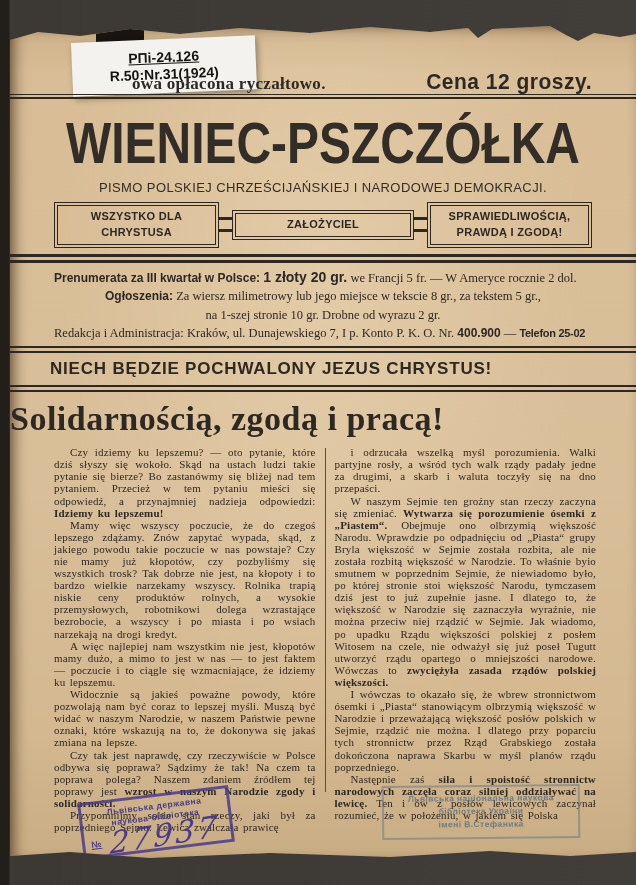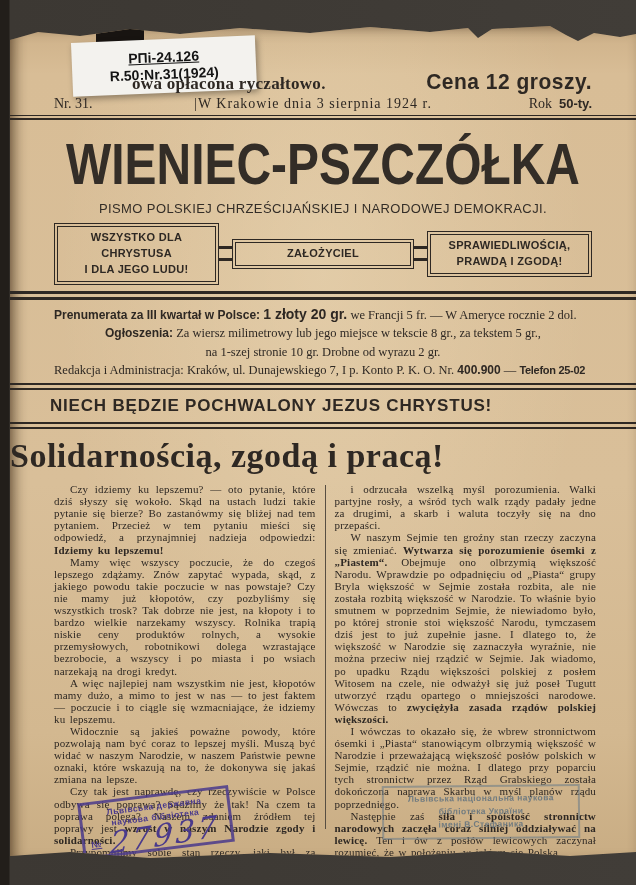--- a/index.html
+++ b/index.html
@@ -94,38 +94,29 @@
     <span class="l2">R.50:Nr.31(1924)</span>
   </div>
 
   <div class="content">
 
     <div class="hdr-rowA">
       <span class="hdr-postal">owa opłacona ryczałtowo.</span>
       <span class="hdr-price">Cena 12 groszy.</span>
     </div>
 
-    <div class="hdr-rowB">
-      <span class="hdr-nr">Nr. 31.</span>
-      <span class="hdr-date">|W Krakowie dnia 3 sierpnia 1924 r.</span>
-      <span class="hdr-rok">
-        <span>Rok</span>&nbsp;
-        <b>50-ty.</b>
-      </span>
-    </div>
 
     <div class="rule-dbl thin"></div>
 
     <div class="masthead">WIENIEC-PSZCZÓŁKA</div>
     <div class="subtitle">PISMO POLSKIEJ CHRZEŚCIJAŃSKIEJ I NARODOWEJ DEMOKRACJI.</div>
 
     <div class="mottoes">
       <div class="motto-box w1">
         <div>WSZYSTKO DLA CHRYSTUSA</div>
-        <div>I DLA JEGO LUDU!</div>
       </div>
       <div class="eq"></div>
       <div class="motto-box w2">
         <div>ZAŁOŻYCIEL</div>
       </div>
       <div class="eq"></div>
       <div class="motto-box w3">
         <div>SPRAWIEDLIWOŚCIĄ,</div>
         <div>PRAWDĄ I ZGODĄ!</div>
       </div>

